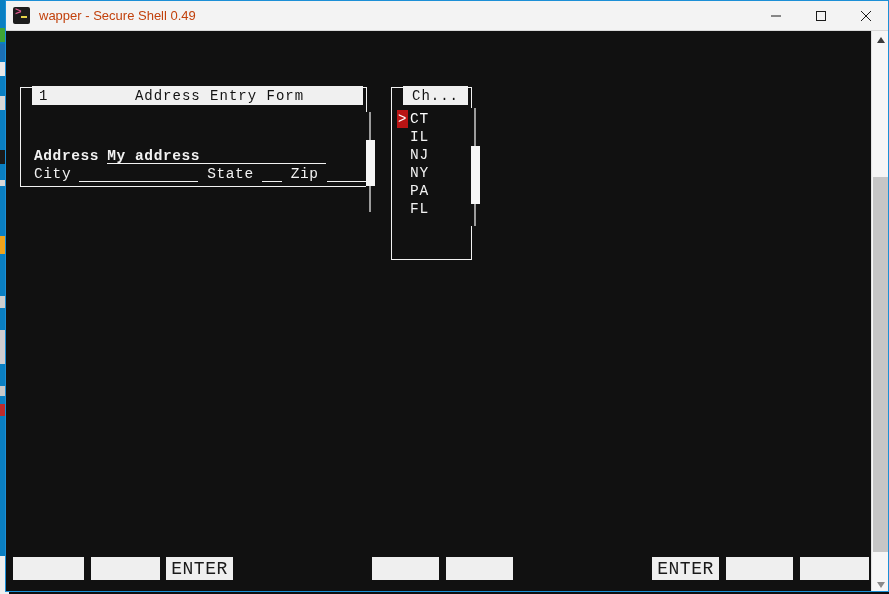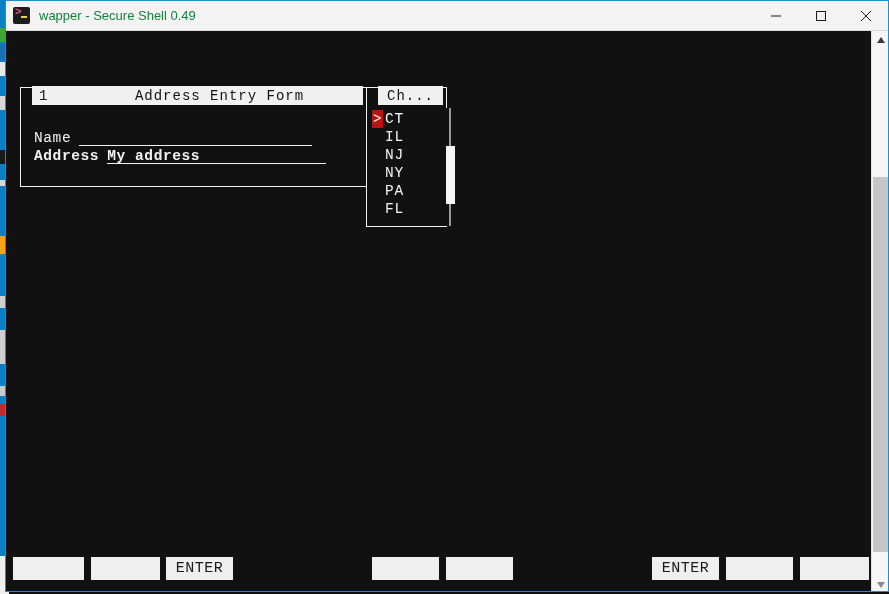--- a/index.html
+++ b/index.html
@@ -31,21 +31,21 @@
           border:1px solid #1b8fd6;box-sizing:border-box;background:#111111;}
 
   
   .titlebar{position:absolute;left:0;top:0;right:0;height:30px;background:#f3f3f3;
             display:flex;align-items:center;border-bottom:1px solid #d9d9d9;box-sizing:border-box;}
   .app-icon{width:17px;height:17px;margin-left:7px;margin-right:9px;background:#1c1c1c;
             border-radius:2px;position:relative;flex:none;}
   .app-icon:before{content:">";position:absolute;left:2px;top:-1px;color:#e35b8f;
             font-family:"Liberation Mono",monospace;font-size:11px;font-weight:bold;}
   .app-icon:after{content:"";position:absolute;left:8px;top:9px;width:6px;height:2px;background:#e6d44a;}
-  .title-text{font-size:13px;color:#15803d;white-space:nowrap;}
+  .title-text{font-size:13px;color:#c2410c;white-space:nowrap;}
   .winbtns{margin-left:auto;display:flex;height:30px;}
   .winbtn{width:45px;height:30px;display:flex;align-items:center;justify-content:center;
           color:#1a1a1a;font-size:13px;font-family:"Liberation Sans",sans-serif;}
   .winbtn svg{display:block;}
 
   
   .client{position:absolute;left:0;top:30px;right:0;bottom:0;background:#111111;overflow:hidden;}
 
   
   .vscroll{position:absolute;right:0;top:0;width:17px;height:562px;background:#f6f6f6;
@@ -81,35 +81,35 @@
   .gap{display:inline-block;width:9px;}
 
   
   .panel-sb{position:absolute;top:0;width:9px;background:#111;}
   .panel-sb .track{position:absolute;left:3px;top:0;bottom:0;width:2px;background:#9b9b9b;}
   .panel-sb .thumb{position:absolute;left:0;width:9px;background:#f6f6f6;}
   .form-sb{right:-9px;top:24px;height:100px;}
   .form-sb .thumb{top:28px;height:46px;}
 
   
-  .dd-panel{left:360px;top:56px;width:81px;height:140px;}
+  .dd-panel{left:385px;top:56px;width:81px;height:173px;}
   .dd-title{width:65px;justify-content:center;}
   .dd-list{position:absolute;left:0;top:22px;right:0;bottom:0;
            font-family:"Liberation Mono",monospace;font-size:14.5px;color:#f2f2f2;letter-spacing:.8px;}
   .dd-item{height:18px;line-height:18px;padding-left:18px;position:relative;white-space:nowrap;}
   .dd-item.sel{color:#ffffff;}
   .dd-cursor{position:absolute;left:5px;top:0;width:11px;height:18px;background:#b81414;
              color:#ffffff;text-align:center;line-height:18px;font-family:"Liberation Mono",monospace;font-size:14px;}
   .dd-sb{right:-9px;top:20px;height:118px;}
   .dd-sb .thumb{top:38px;height:58px;}
 
   
   .btnbar{position:absolute;left:0;bottom:11px;width:866px;height:23px;}
   .fkey{position:absolute;top:0;height:23px;background:#efefef;color:#1a1a1a;
-        font-family:"Liberation Mono",monospace;font-size:15px;letter-spacing:.5px;
+        font-family:"Liberation Mono",monospace;font-size:18px;letter-spacing:.5px;
         display:flex;align-items:center;justify-content:center;box-sizing:border-box;}
   .b1{left:7px;width:71px;}
   .b2{left:85px;width:69px;}
   .b3{left:160px;width:67px;}
   .b4{left:366px;width:67px;}
   .b5{left:440px;width:67px;}
   .b6{left:646px;width:67px;}
   .b7{left:720px;width:67px;}
   .b8{left:794px;width:69px;}
 </style>
@@ -161,31 +161,37 @@
     <div class="client">
 
       <div class="panel form-panel">
         <div class="panel-title form-title">
           <span class="ft-num">1</span>
           <span class="ft-name">Address Entry Form</span>
         </div>
 
         <div class="form-body">
 
-          <div class="frow r1">
-            <span class="flabel">Name</span>
-            <span class="fline w-name"></span>
-          </div>
 
           <div class="frow r2">
             <span class="flabel">Address</span>
             <span class="fval w-addr-val">My address</span>
               <span class="fline w-addr-rest"></span>
           </div>
 
+          <div class="frow r3">
+            <span class="flabel">City</span>
+            <span class="fline w-city"></span>
+            <span class="gap"></span>
+            <span class="flabel">State</span>
+            <span class="fline w-state"></span>
+            <span class="gap"></span>
+            <span class="flabel">Zip</span>
+            <span class="fline w-zip"></span>
+          </div>
 
         </div>
 
         <div class="panel-sb form-sb">
           <div class="track"></div>
           <div class="thumb"></div>
         </div>
       </div>
 
       <div class="panel dd-panel">

